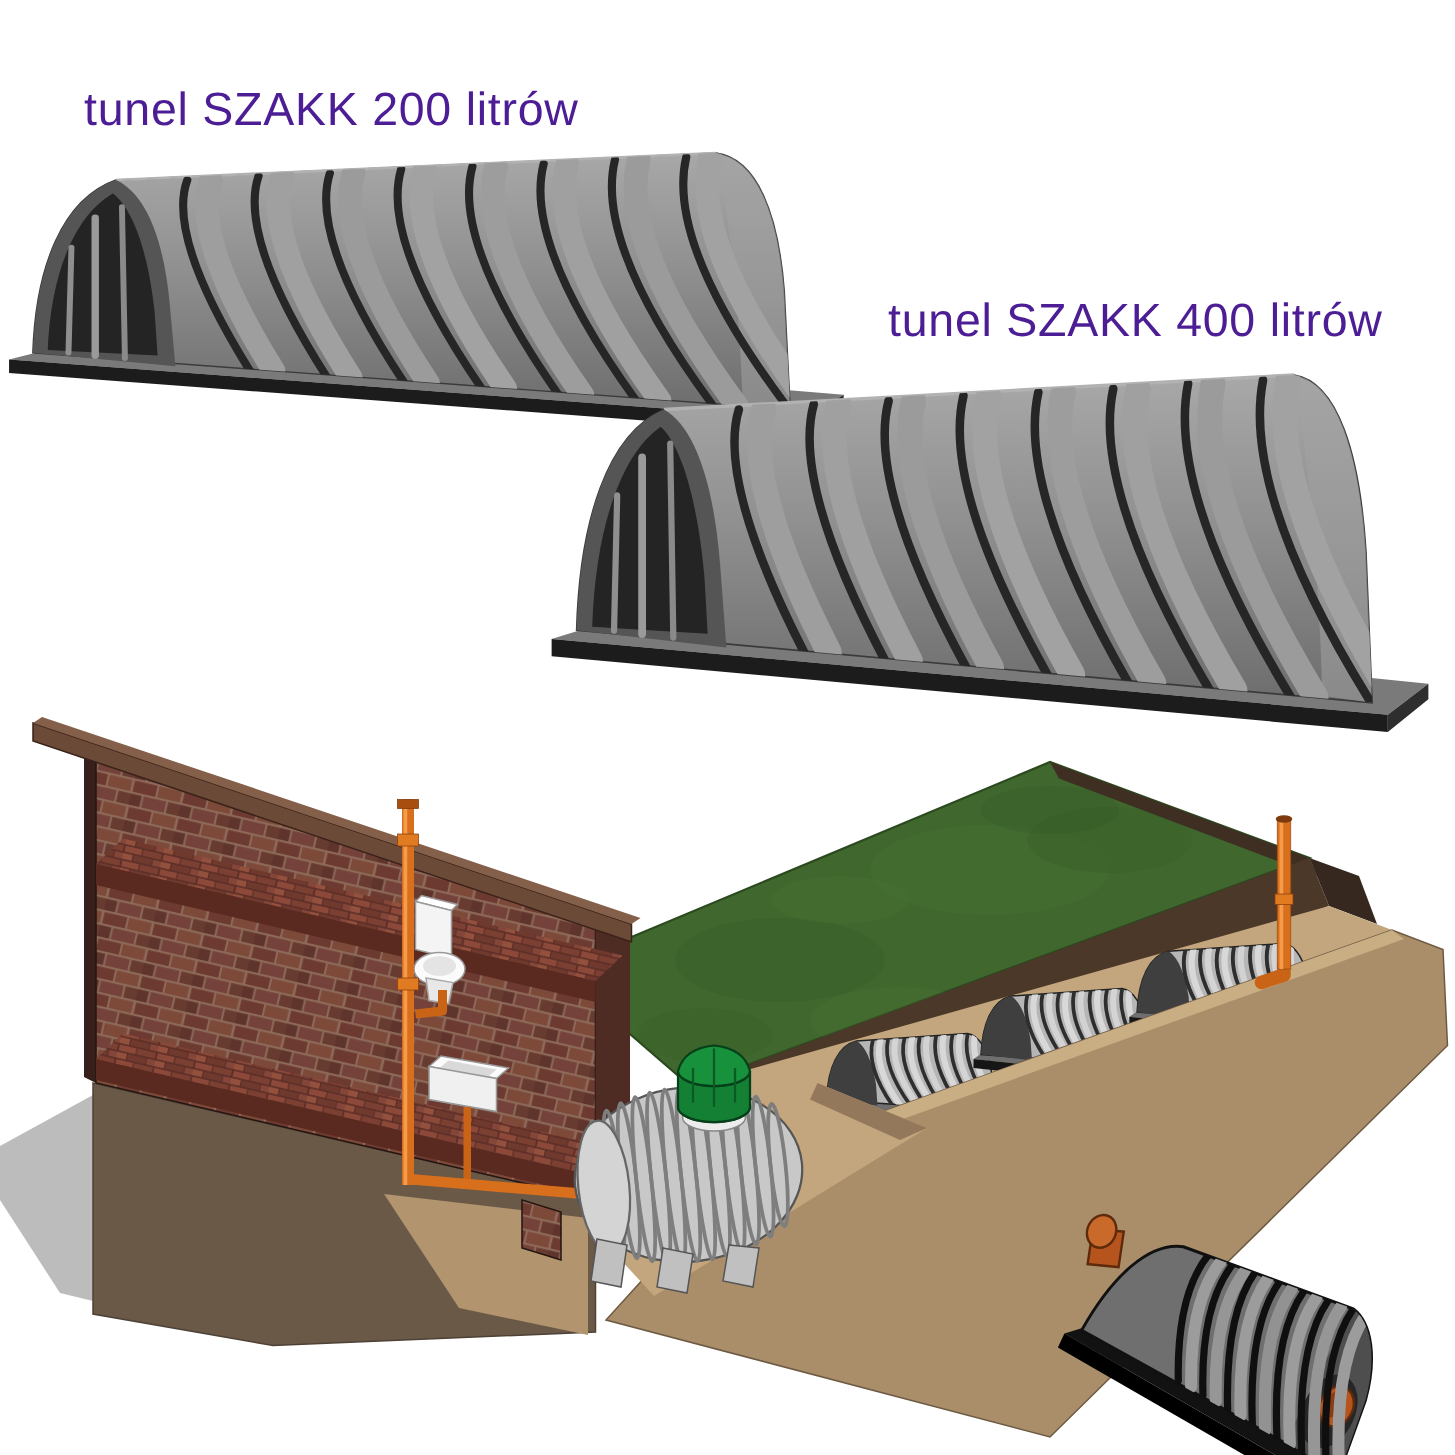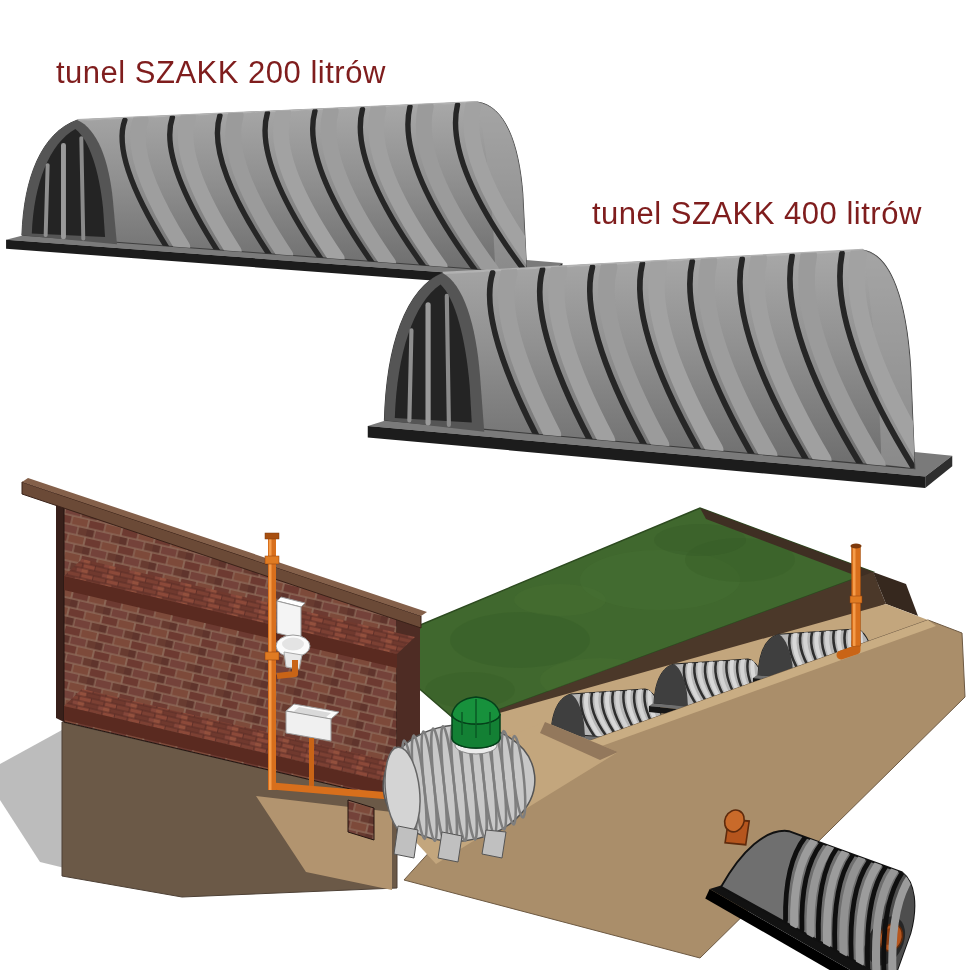--- a/index.html
+++ b/index.html
@@ -1,21 +1,21 @@
 <!DOCTYPE html>
 <html><head>
 <meta charset="utf-8">
 <style>
   html,body{margin:0;padding:0;}
   body{
     width:970px;height:970px;position:relative;background:#ffffff;overflow:hidden;
     font-family:"Liberation Sans", sans-serif;
   }
   .product-label{
-    position:absolute;font-size:31px;font-weight:400;color:#7f1d1d;
+    position:absolute;font-size:31px;font-weight:400;color:#4c1d95;
     letter-spacing:0.5px;white-space:nowrap;
   }
   #label-200{left:56px;top:55px;}
   #label-400{left:592px;top:196px;}
   #scene-svg{position:absolute;left:0;top:0;}
 </style>
 </head>
 <body>
 
 <div id="label-200" class="product-label">tunel SZAKK 200 litrów</div>

